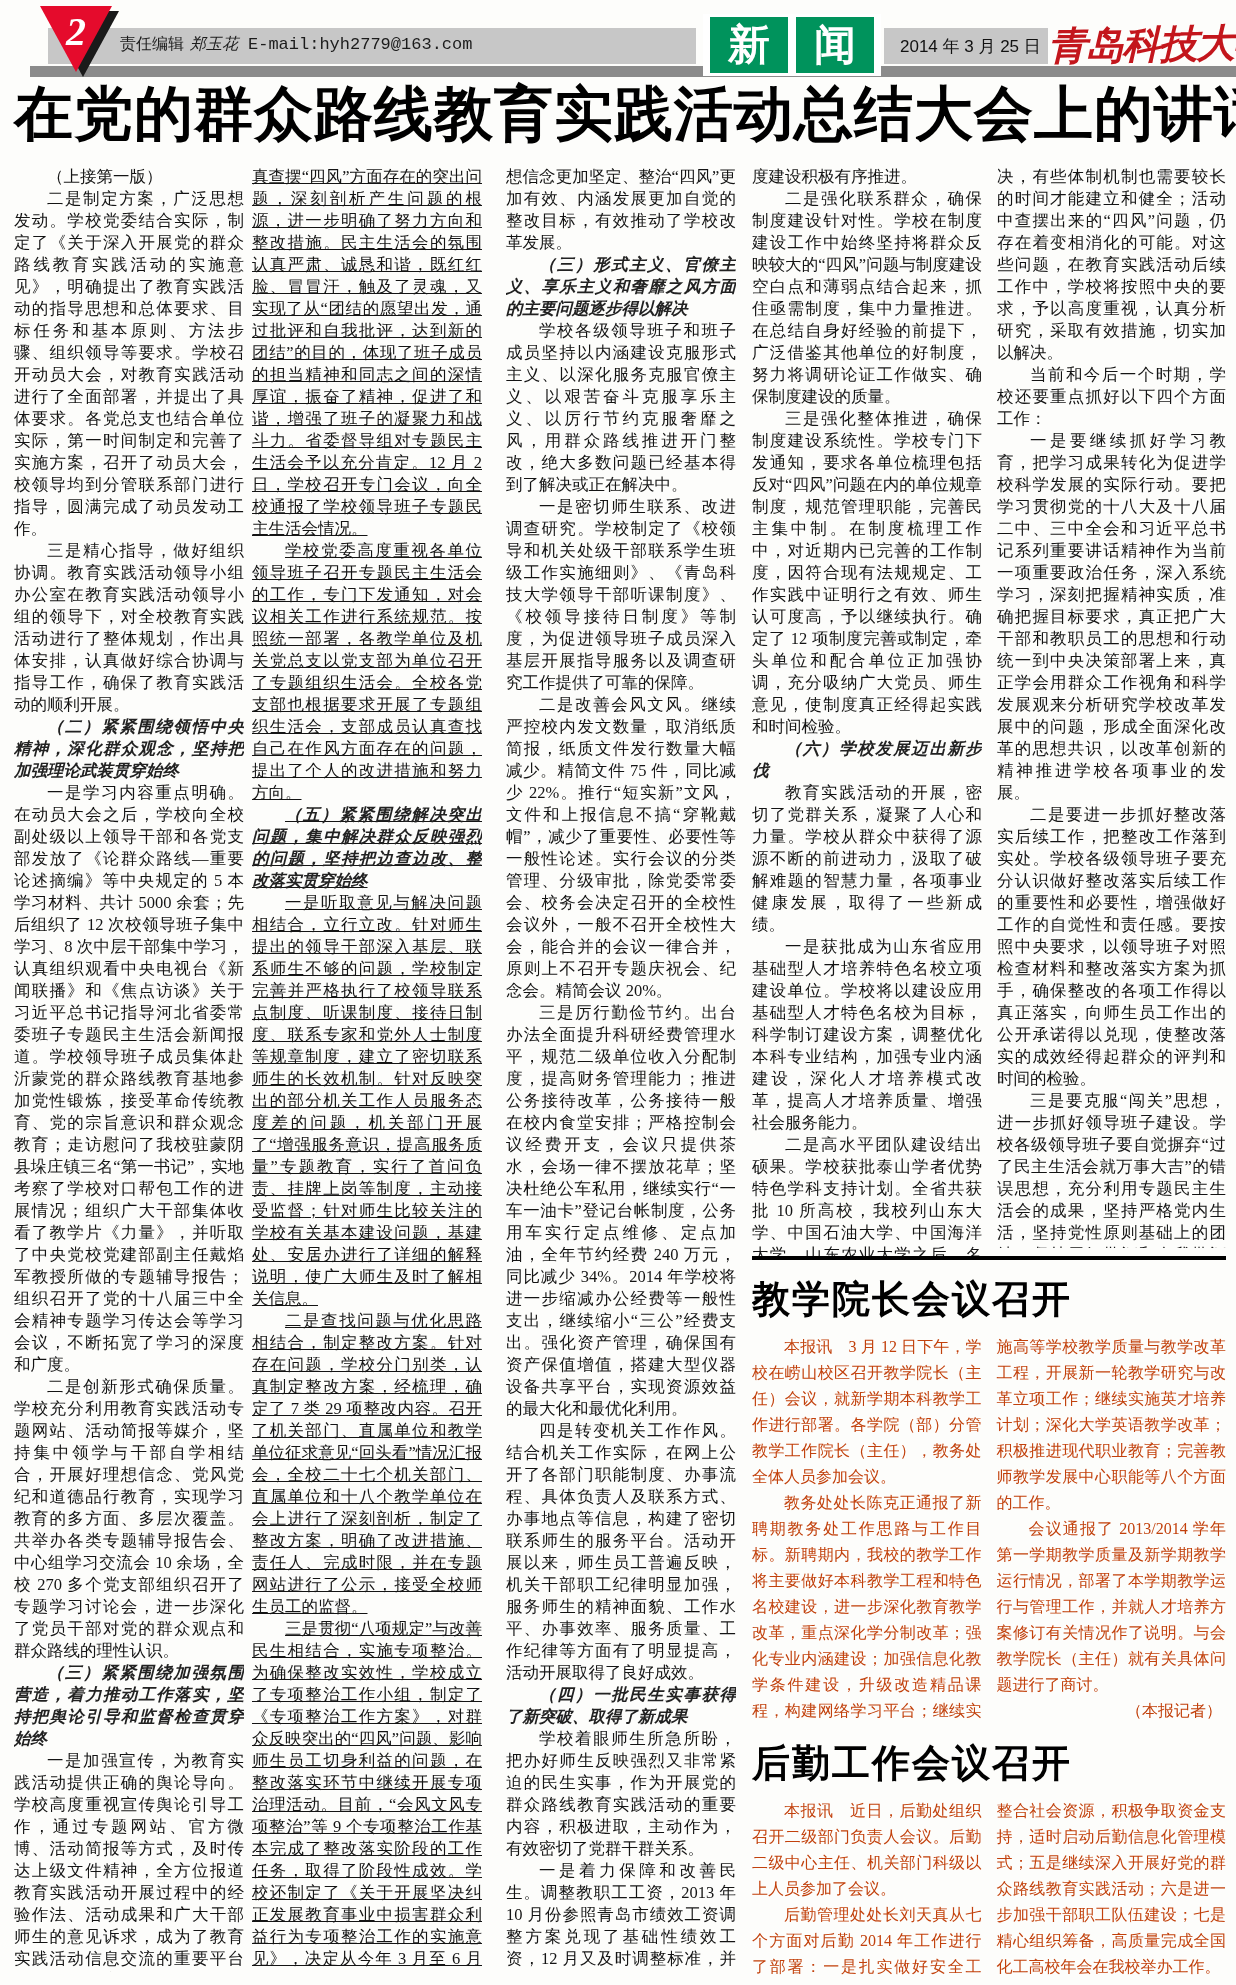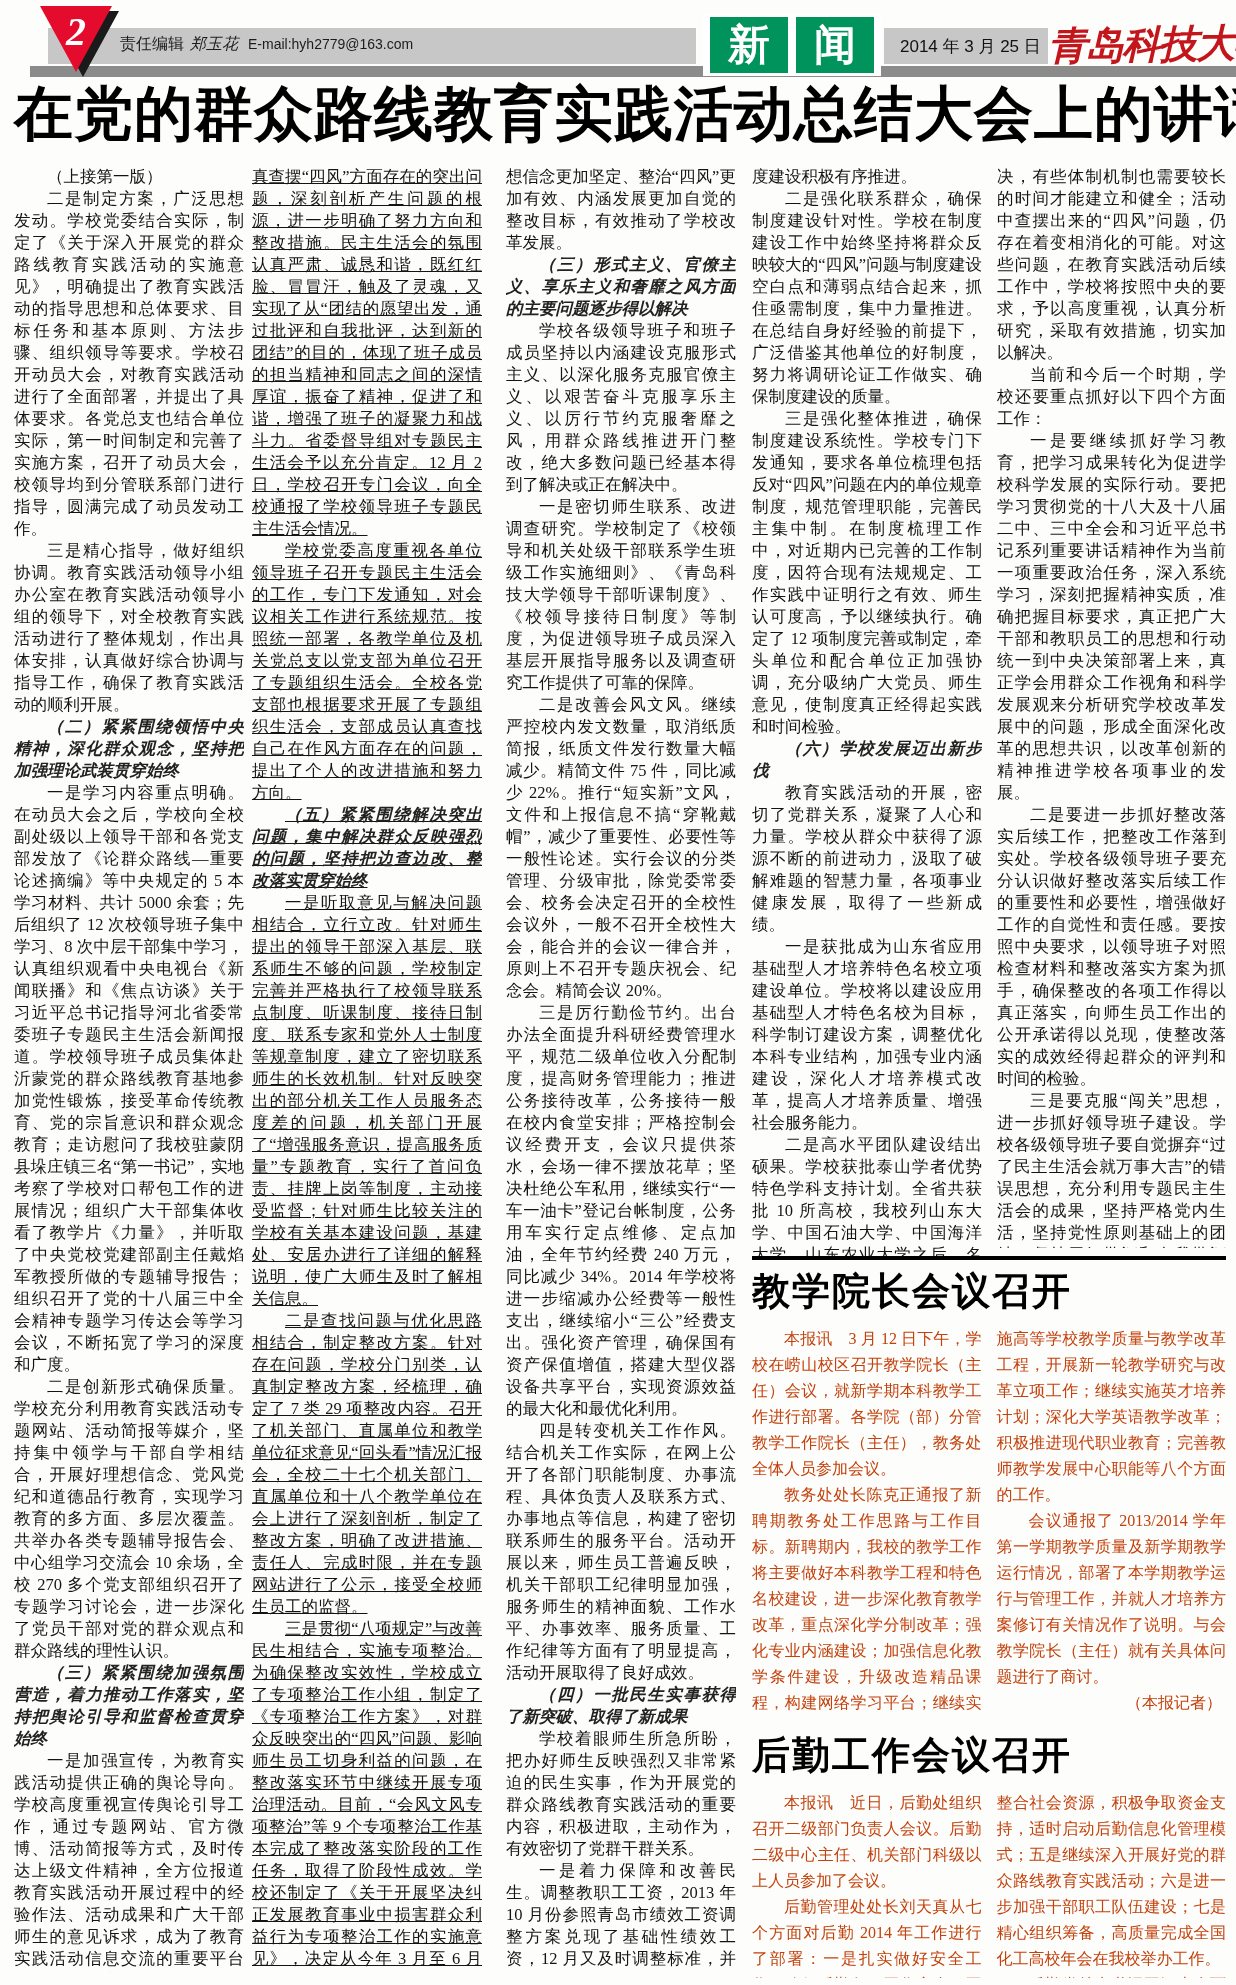--- a/index.html
+++ b/index.html
@@ -11,41 +11,41 @@
   #thick-rule{position:absolute;left:30px;top:66px;width:1206px;height:11px;background:#8b8b8b;}
   #page-badge{position:absolute;left:40px;top:6px;width:78px;height:74px;}
   #page-badge .tri-shadow{position:absolute;left:7px;top:5px;width:0;height:0;
       border-left:36px solid transparent;border-right:36px solid transparent;border-top:66px solid #1a1a1a;}
   #page-badge .tri{position:absolute;left:0;top:0;width:0;height:0;
       border-left:36px solid transparent;border-right:36px solid transparent;border-top:66px solid #e50b2c;}
   #page-badge .num{position:absolute;left:0;top:2px;width:72px;text-align:center;color:#fff;
       font:italic 900 40px "Liberation Serif",serif;}
   #editor-line{position:absolute;left:120px;top:34px;font-family:"Liberation Sans",sans-serif;font-size:16px;color:#1c1c1c;}
   #editor-line .ed-name{font-style:italic;margin:0 10px 0 6px;}
-  #editor-line .ed-mail{font-size:14px;}
+  #editor-line .ed-mail{font-size:17px;font-family:Liberation Mono, monospace;}
   #section-box{position:absolute;left:703px;top:14px;width:178px;height:62px;background:#fff;
       display:flex;gap:8px;align-items:center;justify-content:center;}
   .sec-char{display:block;width:78px;height:56px;background:#00935c;color:#fff;text-align:center;
       font:900 42px/56px "Liberation Sans",sans-serif;}
   #date-line{position:absolute;left:900px;top:35px;font-family:"Liberation Sans",sans-serif;font-size:17px;color:#111;text-align:right;}
   #masthead{position:absolute;left:1048px;top:22px;width:186px;text-align:center;color:#c3161c;
       font:italic 900 39px/46px "Liberation Serif",serif;transform:rotate(-1deg);letter-spacing:-2px;white-space:nowrap;}
   
   #main-headline{position:absolute;left:14px;top:80px;width:1208px;text-align:center;
       font:900 59px/68px "Liberation Sans","DejaVu Sans",sans-serif;color:#000;letter-spacing:1px;white-space:nowrap;}
   
   .news-col{position:absolute;top:166px;width:230px;overflow:hidden;text-align:justify;
       font-size:16.5px;line-height:22px;color:#141414;}
   #col-0{left:14px;height:1806px;} #col-1{left:252px;height:1806px;text-decoration:underline;} #col-2{left:506px;height:1806px;}
   #col-3{left:752px;height:1090px;} #col-4{left:997px;width:229px;height:1082px;}
   .para{margin:0;} .para.body{text-indent:2em;} .para.cont{text-indent:0;}
   .para.kai{text-indent:2em;font-style:italic;color:#222;font-weight:600;}
   
   #sub-articles{position:absolute;left:752px;top:1256px;width:474px;height:722px;border-top:4px solid #000;
-      padding-top:6px;box-sizing:border-box;overflow:hidden;}
+      padding-top:14px;box-sizing:border-box;overflow:hidden;}
   .sub-article{margin-bottom:16px;}
   .sub-headline{font-family:"Liberation Sans","DejaVu Sans",sans-serif;font-weight:900;color:#000;}
   .sub-headline.h-large{font-size:38px;line-height:46px;letter-spacing:2px;margin:2px 0 12px 0;}
   .sub-body{column-count:2;column-gap:15px;text-align:justify;font-size:16px;line-height:26px;color:#c2410c;}
   .sub-body .para{text-indent:2em;}
   .byline{text-align:right;padding-right:4px;}
 </style>
 </head>
 <body>
 

